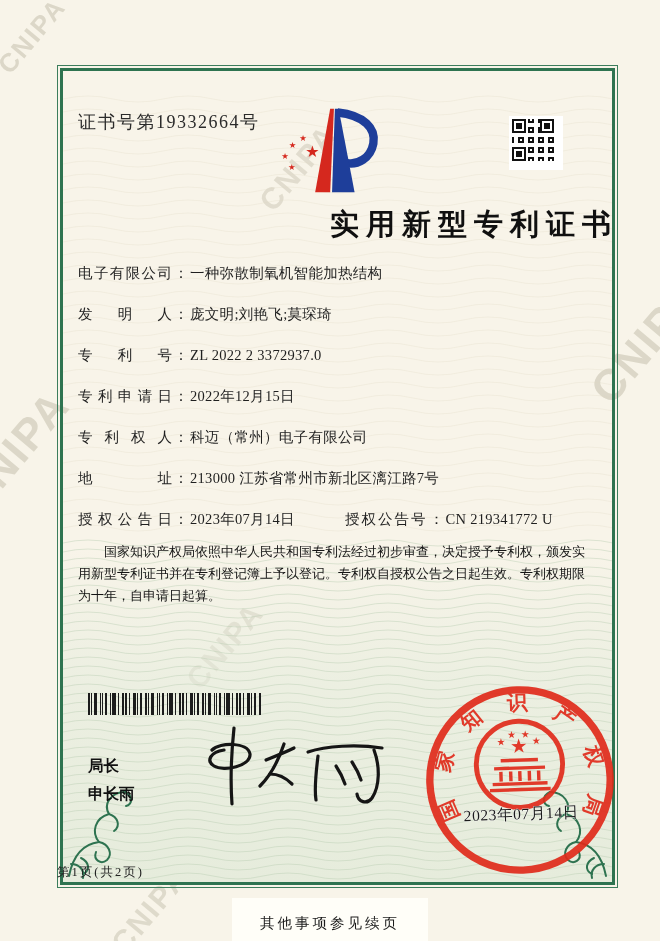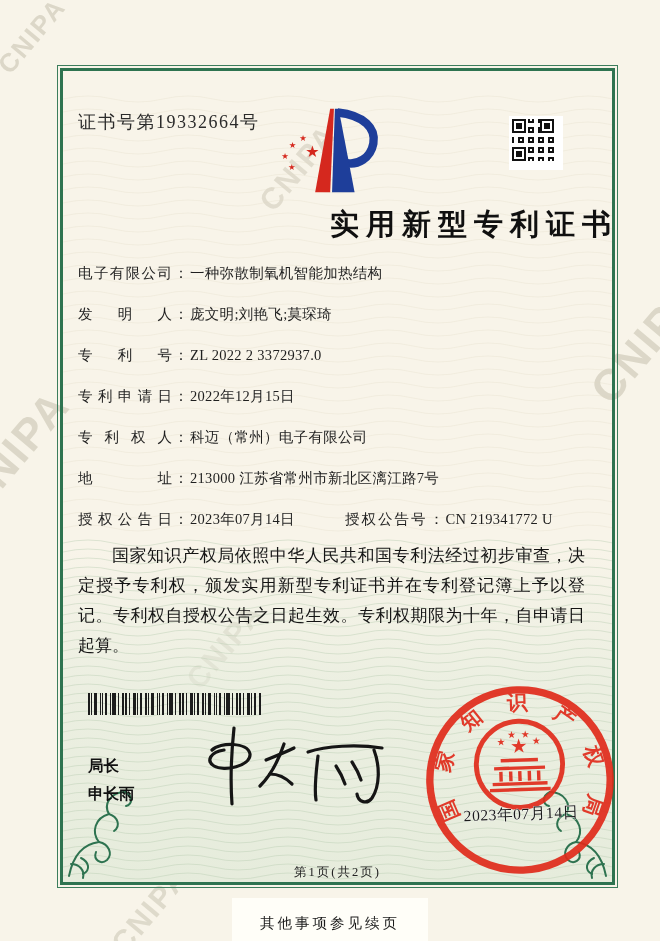--- a/index.html
+++ b/index.html
@@ -39,38 +39,38 @@
       font-size:29px;font-weight:bold;letter-spacing:7px;color:#101010;}
 
   .fields{position:absolute;left:78px;top:263px;width:508px;font-size:14.5px;color:#1f1f1f;}
   .frow{display:flex;line-height:20px;margin-bottom:21px;}
   .flabel{width:94px;text-align:justify;text-align-last:justify;flex:none;}
   .fcolon{width:18px;flex:none;text-align:center;}
   .fvalue{flex:1;letter-spacing:.3px;}
   .fvalue-date{width:155px;flex:none;letter-spacing:.3px;}
   .flabel2{letter-spacing:2px;flex:none;}
 
-  .paras{position:absolute;left:78px;top:541px;width:507px;font-size:17px;
-      line-height:30px;text-align:justify;color:#141414;}
+  .paras{position:absolute;left:78px;top:541px;width:507px;font-size:13px;
+      line-height:22px;text-align:justify;color:#141414;}
   .paras p{margin:0;text-indent:2em;}
 
   .barcode{position:absolute;left:88px;top:693px;width:176px;height:22px;}
   .barcode svg{display:block;} .barcode rect{fill:#1c1c1c;}
 
   .director{position:absolute;left:88px;top:752px;
       font-family:"Liberation Sans","DejaVu Sans",sans-serif;font-size:15.5px;
       font-weight:600;color:#111;}
   .director div{line-height:28px;}
 
   .signature{position:absolute;left:196px;top:722px;width:205px;height:85px;}
   .signature path{fill:none;stroke:#151515;stroke-width:3.2;stroke-linecap:round;}
 
   .seal{position:absolute;left:422px;top:682px;width:196px;height:196px;transform:rotate(-2deg);}
 
-  .page-info{position:absolute;left:57px;width:561px;top:864px;text-align:center;
+  .page-info{position:absolute;left:57px;width:561px;top:864px;
       font-size:12.5px;letter-spacing:2px;color:#222;}
 
   .footer-note{position:absolute;left:0;right:0;top:898px;text-align:center;}
   .footer-note span{display:inline-block;background:#fffef8;padding:16px 28px;
       font-size:14.5px;letter-spacing:3px;color:#1b1b1b;}
 
   .green-stroke{stroke:#2e7350;fill:none;stroke-width:2;stroke-linecap:round;}
 </style>
 </head>
 <body>

